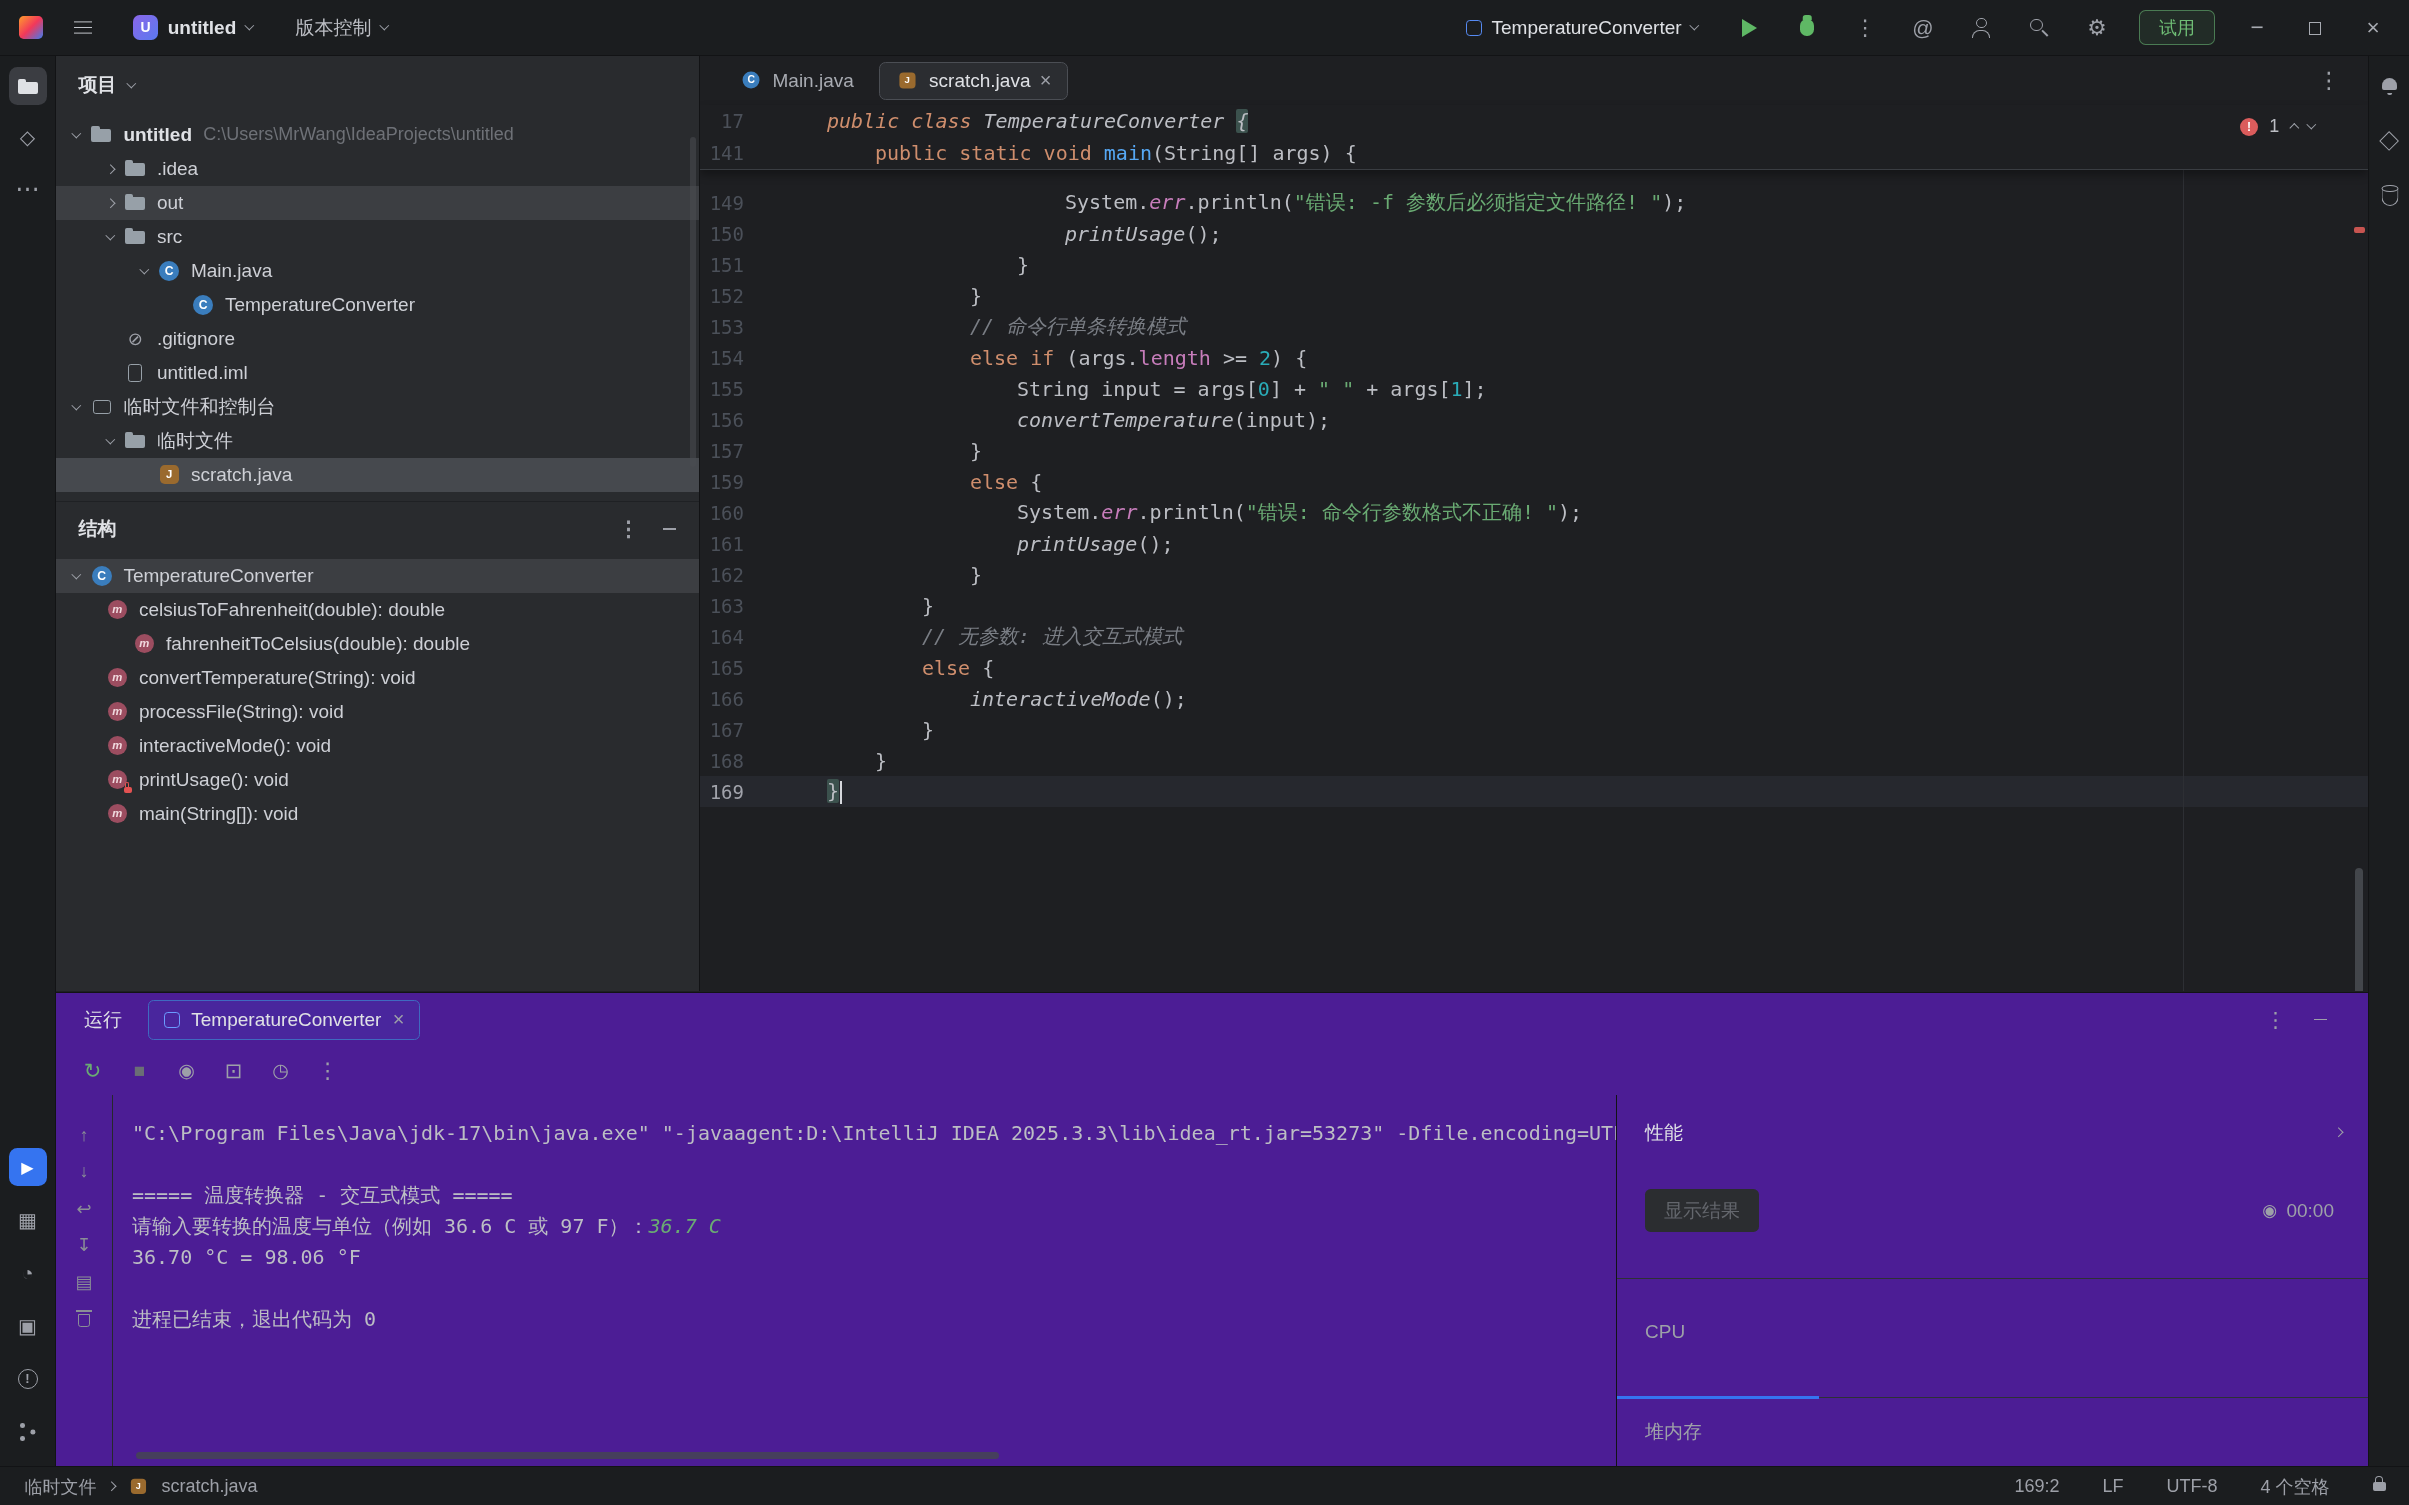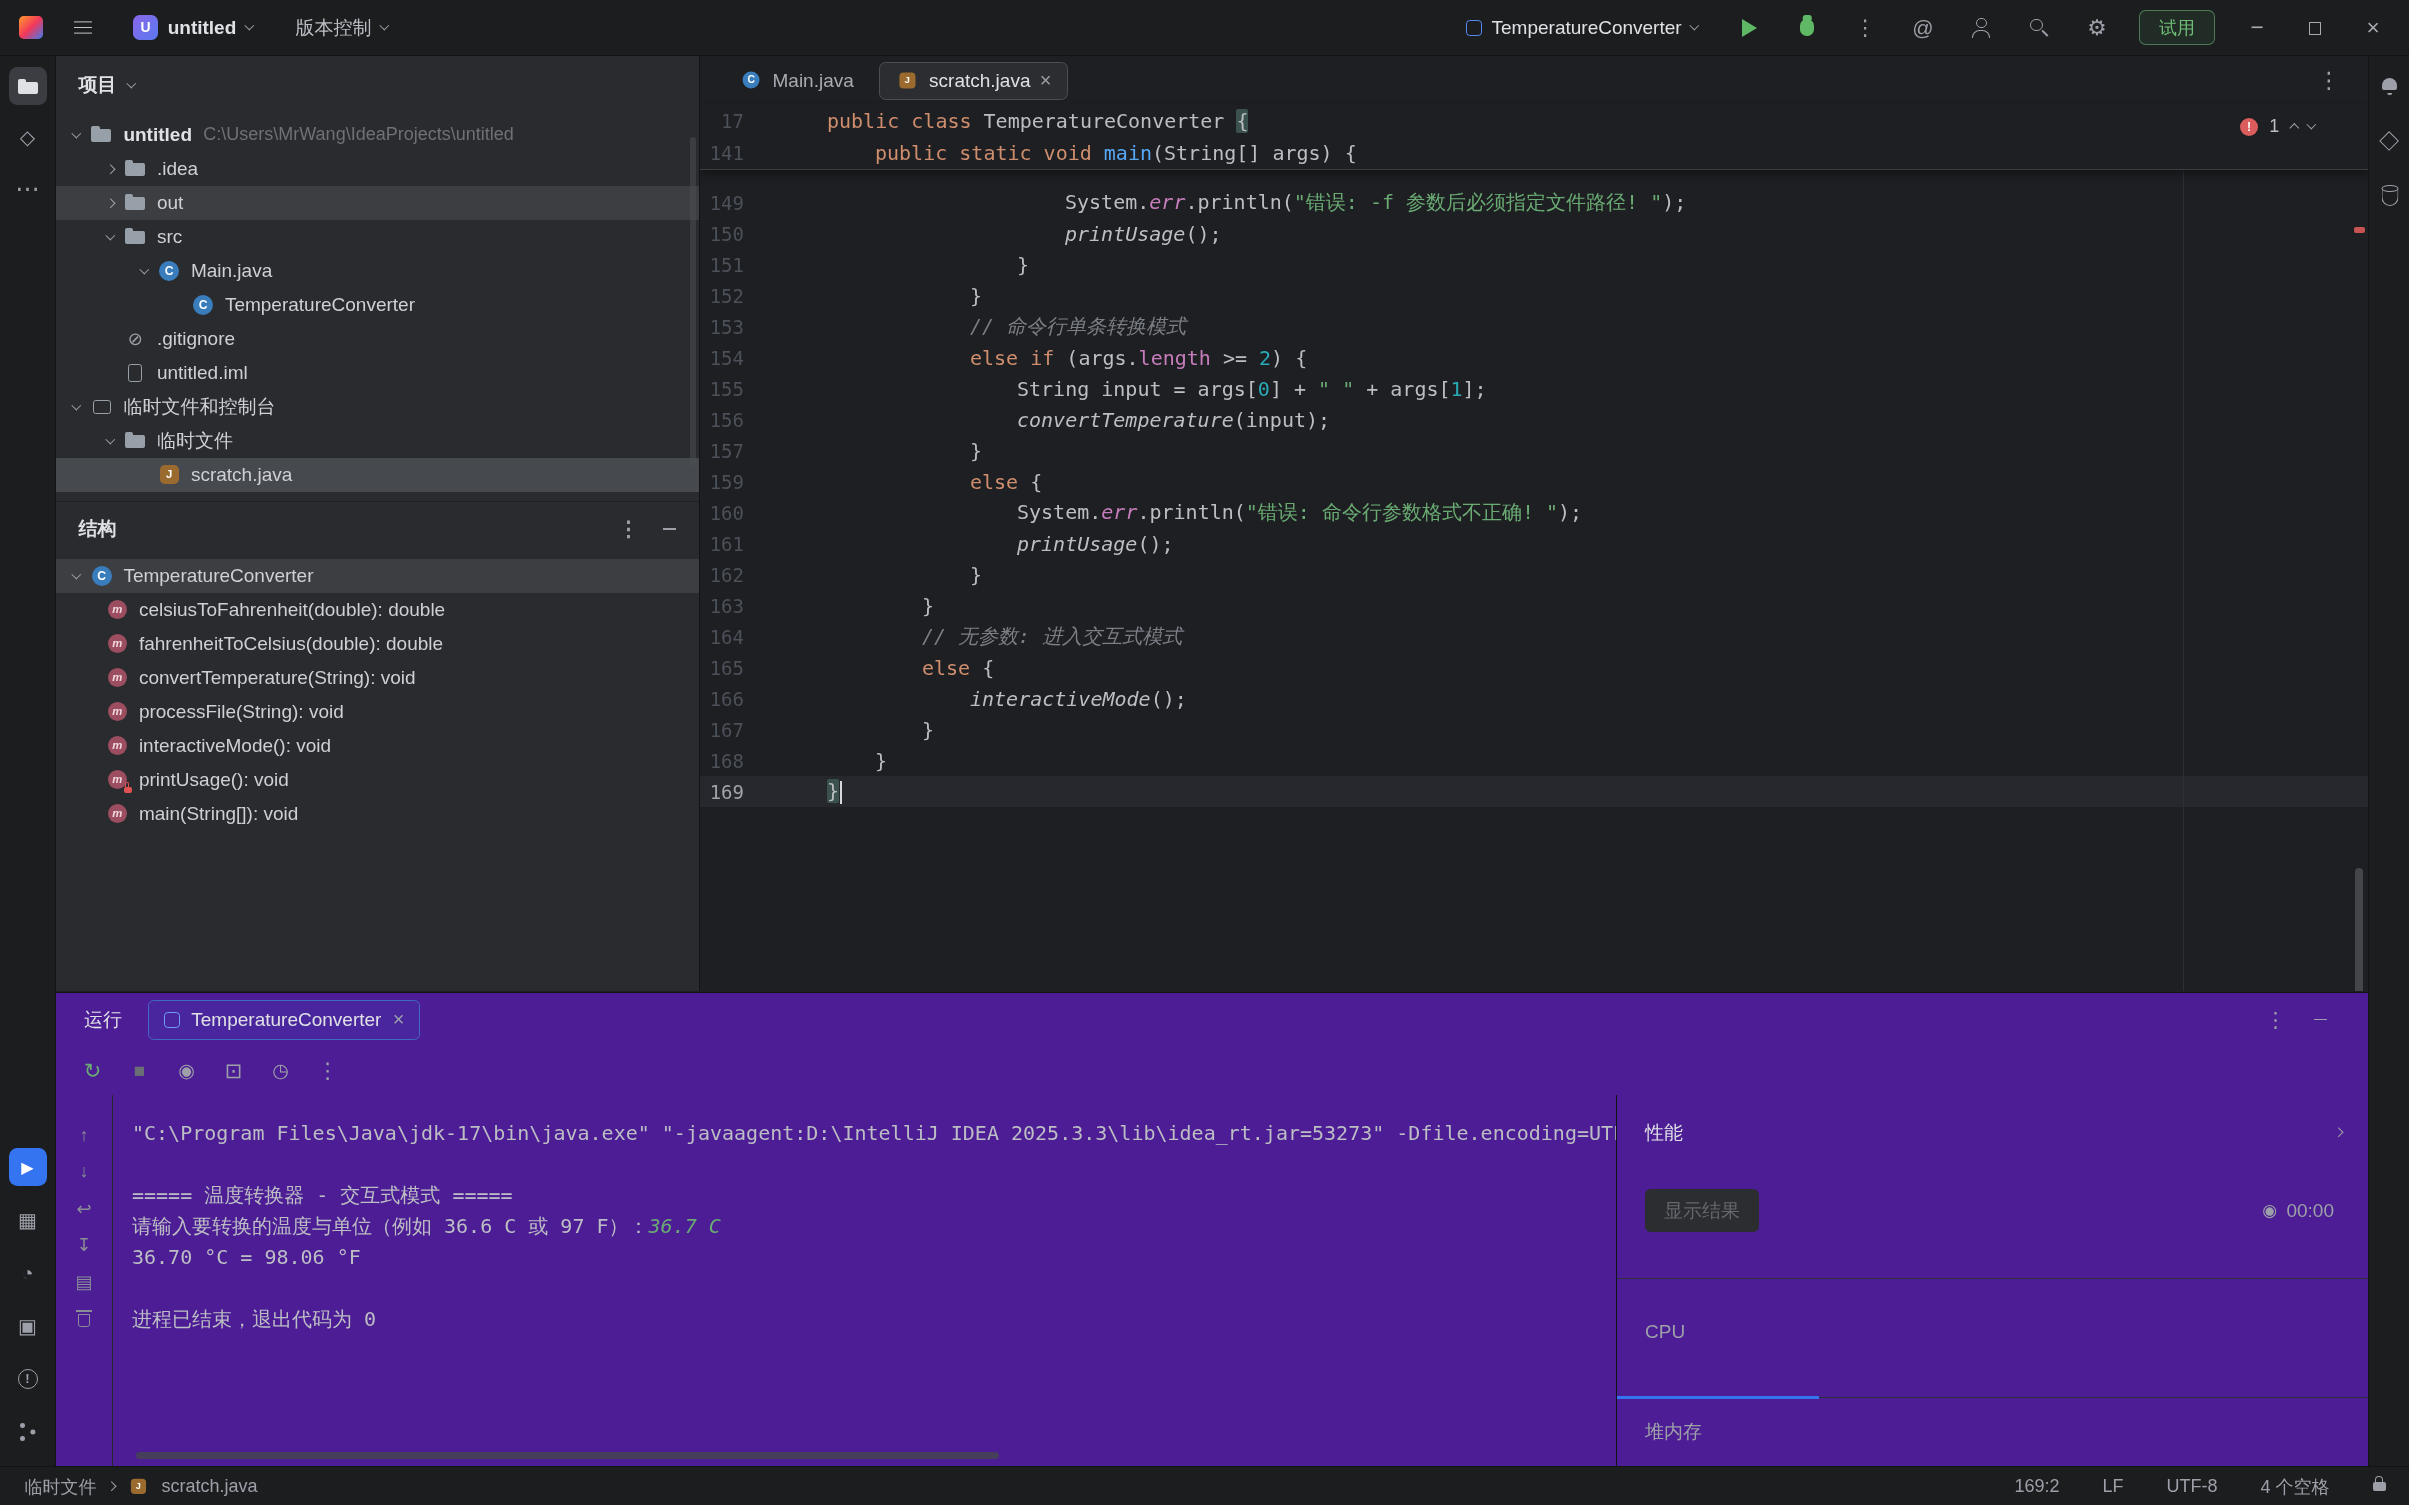--- a/index.html
+++ b/index.html
@@ -339,21 +339,21 @@
           <span class="chev">
             <span class="cv sm down"></span>
           </span>
           <span class="ic ic-class"></span>
           <span class="tlabel">TemperatureConverter</span>
         </div>
         <div class="trow" style="padding-left: 49px;">
           <span class="ic ic-method"></span>
           <span class="tlabel">celsiusToFahrenheit(double): double</span>
         </div>
-        <div class="trow" style="padding-left: 49px; align-items: center;">
+        <div class="trow" style="padding-left: 76px; align-items: center;">
           <span class="ic ic-method"></span>
           <span class="tlabel">fahrenheitToCelsius(double): double</span>
         </div>
         <div class="trow" style="padding-left: 49px;">
           <span class="ic ic-method"></span>
           <span class="tlabel">convertTemperature(String): void</span>
         </div>
         <div class="trow" style="padding-left: 49px;">
           <span class="ic ic-method"></span>
           <span class="tlabel">processFile(String): void</span>
@@ -383,21 +383,21 @@
         <span>Main.java</span>
       </div>
       <div class="etab active">
         <span class="ic ic-scratch"></span>
         <span>scratch.java</span>
         <span class="tab-close"></span>
       </div>
       <span class="etab-more">⋮</span>
     </div>
     <div class="sticky">
-        <div class="cl"><span class="ln">17</span><span class="ct" style="padding-left: 0px;"><span class="tk">public</span><span class="tp"> </span><span class="tk">class</span><span class="tp"> </span><span class="tp">TemperatureConverter </span><span class="tbh">{</span></span></div>
+        <div class="cl"><span class="ln">17</span><span class="ct" style="padding-left: 0px; font-style: italic;"><span class="tk">public</span><span class="tp"> </span><span class="tk">class</span><span class="tp"> </span><span class="tp">TemperatureConverter </span><span class="tbh">{</span></span></div>
         <div class="cl"><span class="ln">141</span><span class="ct" style="padding-left: 48px;"><span class="tk">public</span><span class="tp"> </span><span class="tk">static</span><span class="tp"> </span><span class="tk">void</span><span class="tp"> </span><span class="td">main</span><span class="tp">(String[] args) {</span></span></div>
       </div>
     <div class="codearea">
         <div class="cl"><span class="ln">149</span><span class="ct" style="padding-left: 238px;"><span class="tp">System.</span><span class="tfs">err</span><span class="tp">.println(</span><span class="ts">"错误: -f 参数后必须指定文件路径! "</span><span class="tp">);</span></span></div>
         <div class="cl"><span class="ln">150</span><span class="ct" style="padding-left: 238px;"><span class="tsc">printUsage</span><span class="tp">();</span></span></div>
         <div class="cl"><span class="ln">151</span><span class="ct" style="padding-left: 190px;"><span class="tp">}</span></span></div>
         <div class="cl"><span class="ln">152</span><span class="ct" style="padding-left: 143px;"><span class="tp">}</span></span></div>
         <div class="cl"><span class="ln">153</span><span class="ct" style="padding-left: 143px;"><span class="tc">// 命令行单条转换模式</span></span></div>
         <div class="cl"><span class="ln">154</span><span class="ct" style="padding-left: 143px;"><span class="tk">else</span><span class="tp"> </span><span class="tk">if</span><span class="tp"> (args.</span><span class="tf">length</span><span class="tp"> &gt;= </span><span class="tn">2</span><span class="tp">) {</span></span></div>
         <div class="cl"><span class="ln">155</span><span class="ct" style="padding-left: 190px;"><span class="tp">String input = args[</span><span class="tn">0</span><span class="tp">] + </span><span class="ts">" "</span><span class="tp"> + args[</span><span class="tn">1</span><span class="tp">];</span></span></div>

